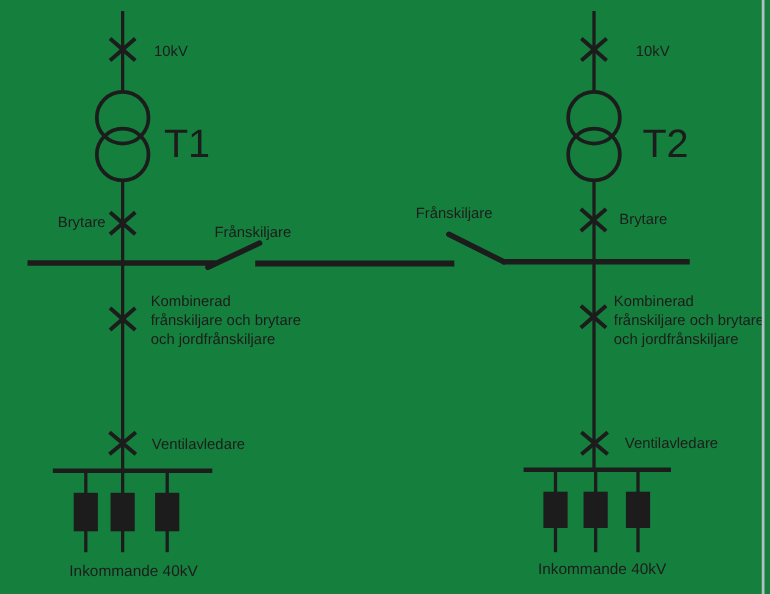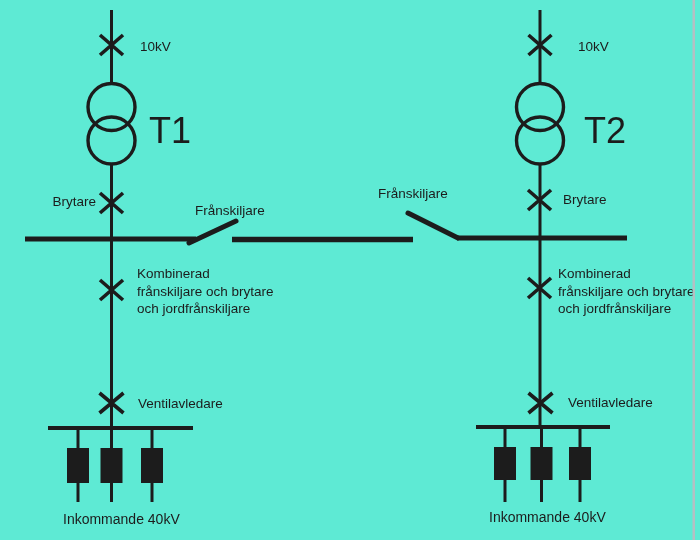--- a/index.html
+++ b/index.html
@@ -8,21 +8,21 @@
     background: #ffffff;
     width: 700px;
     height: 540px;
     overflow: hidden;
     font-family: "Liberation Sans", sans-serif;
   }
   .canvas {
     position: relative;
     width: 700px;
     height: 540px;
-    background: #5eead4;
+    background: #15803d;
   }
   svg { display: block; }
   text {
     font-family: "Liberation Sans", sans-serif;
     fill: #1c1c1c;
   }
   .lbl { font-size: 13.5px; }
   .lbl-big { font-size: 36px; }
   .lbl-incoming { font-size: 14px; }
 </style>

